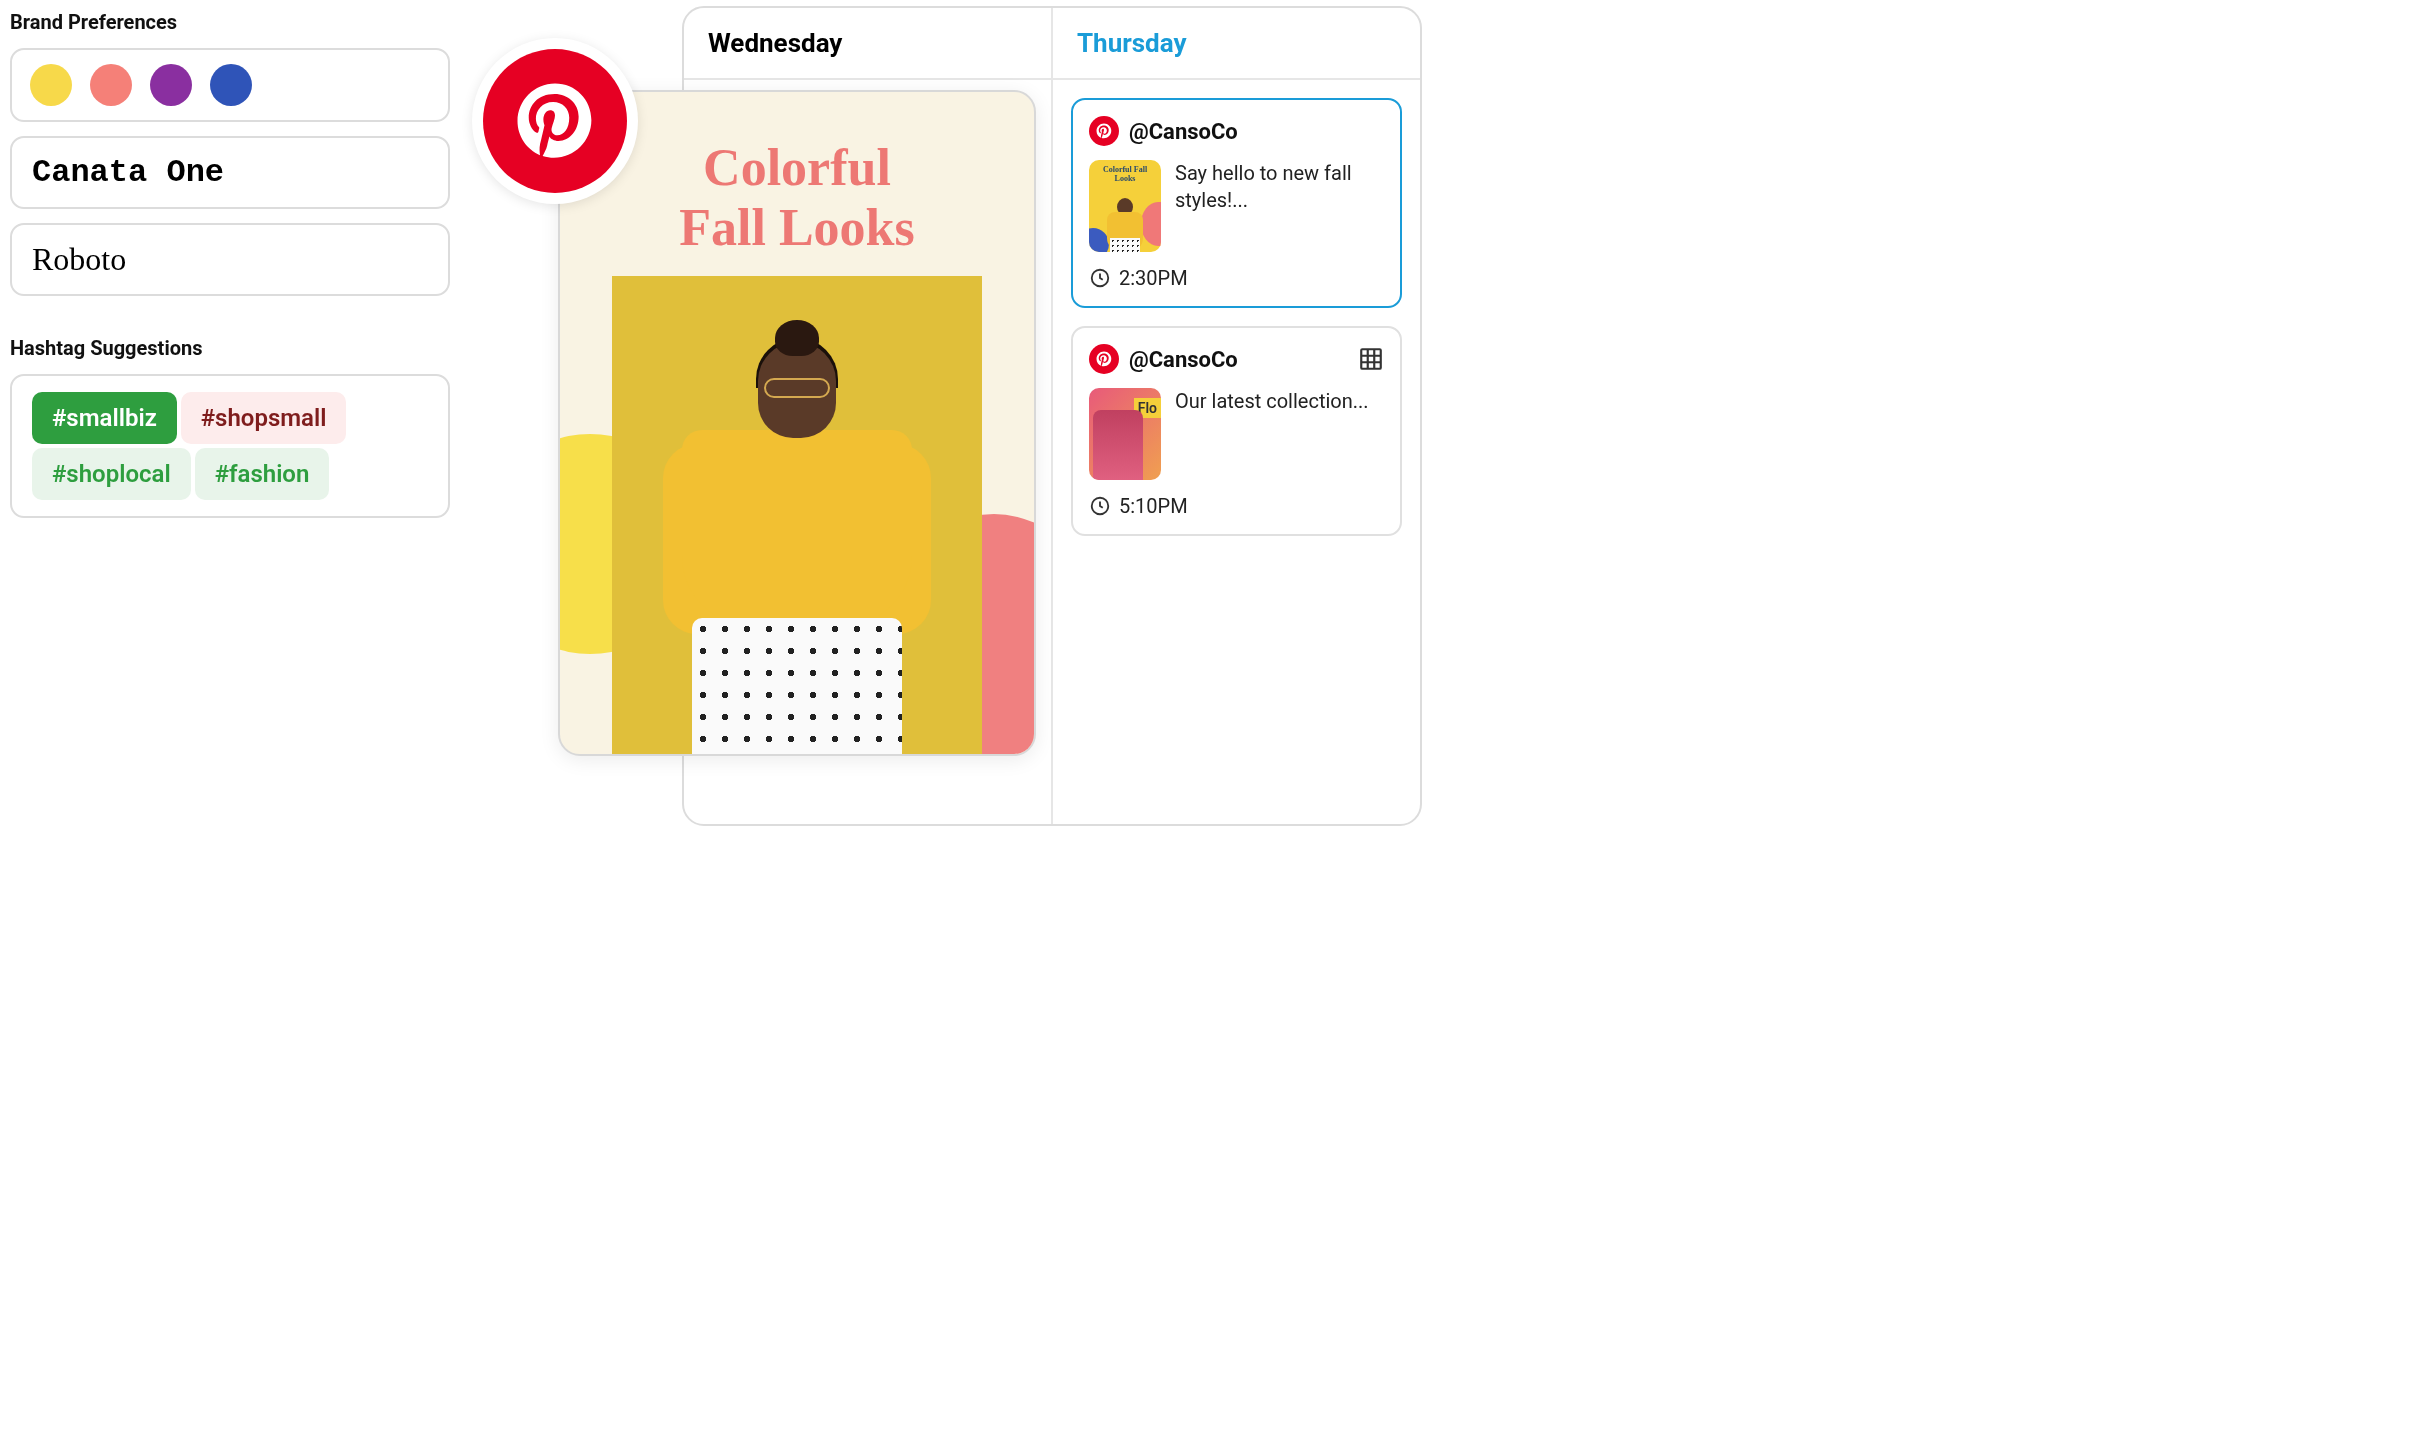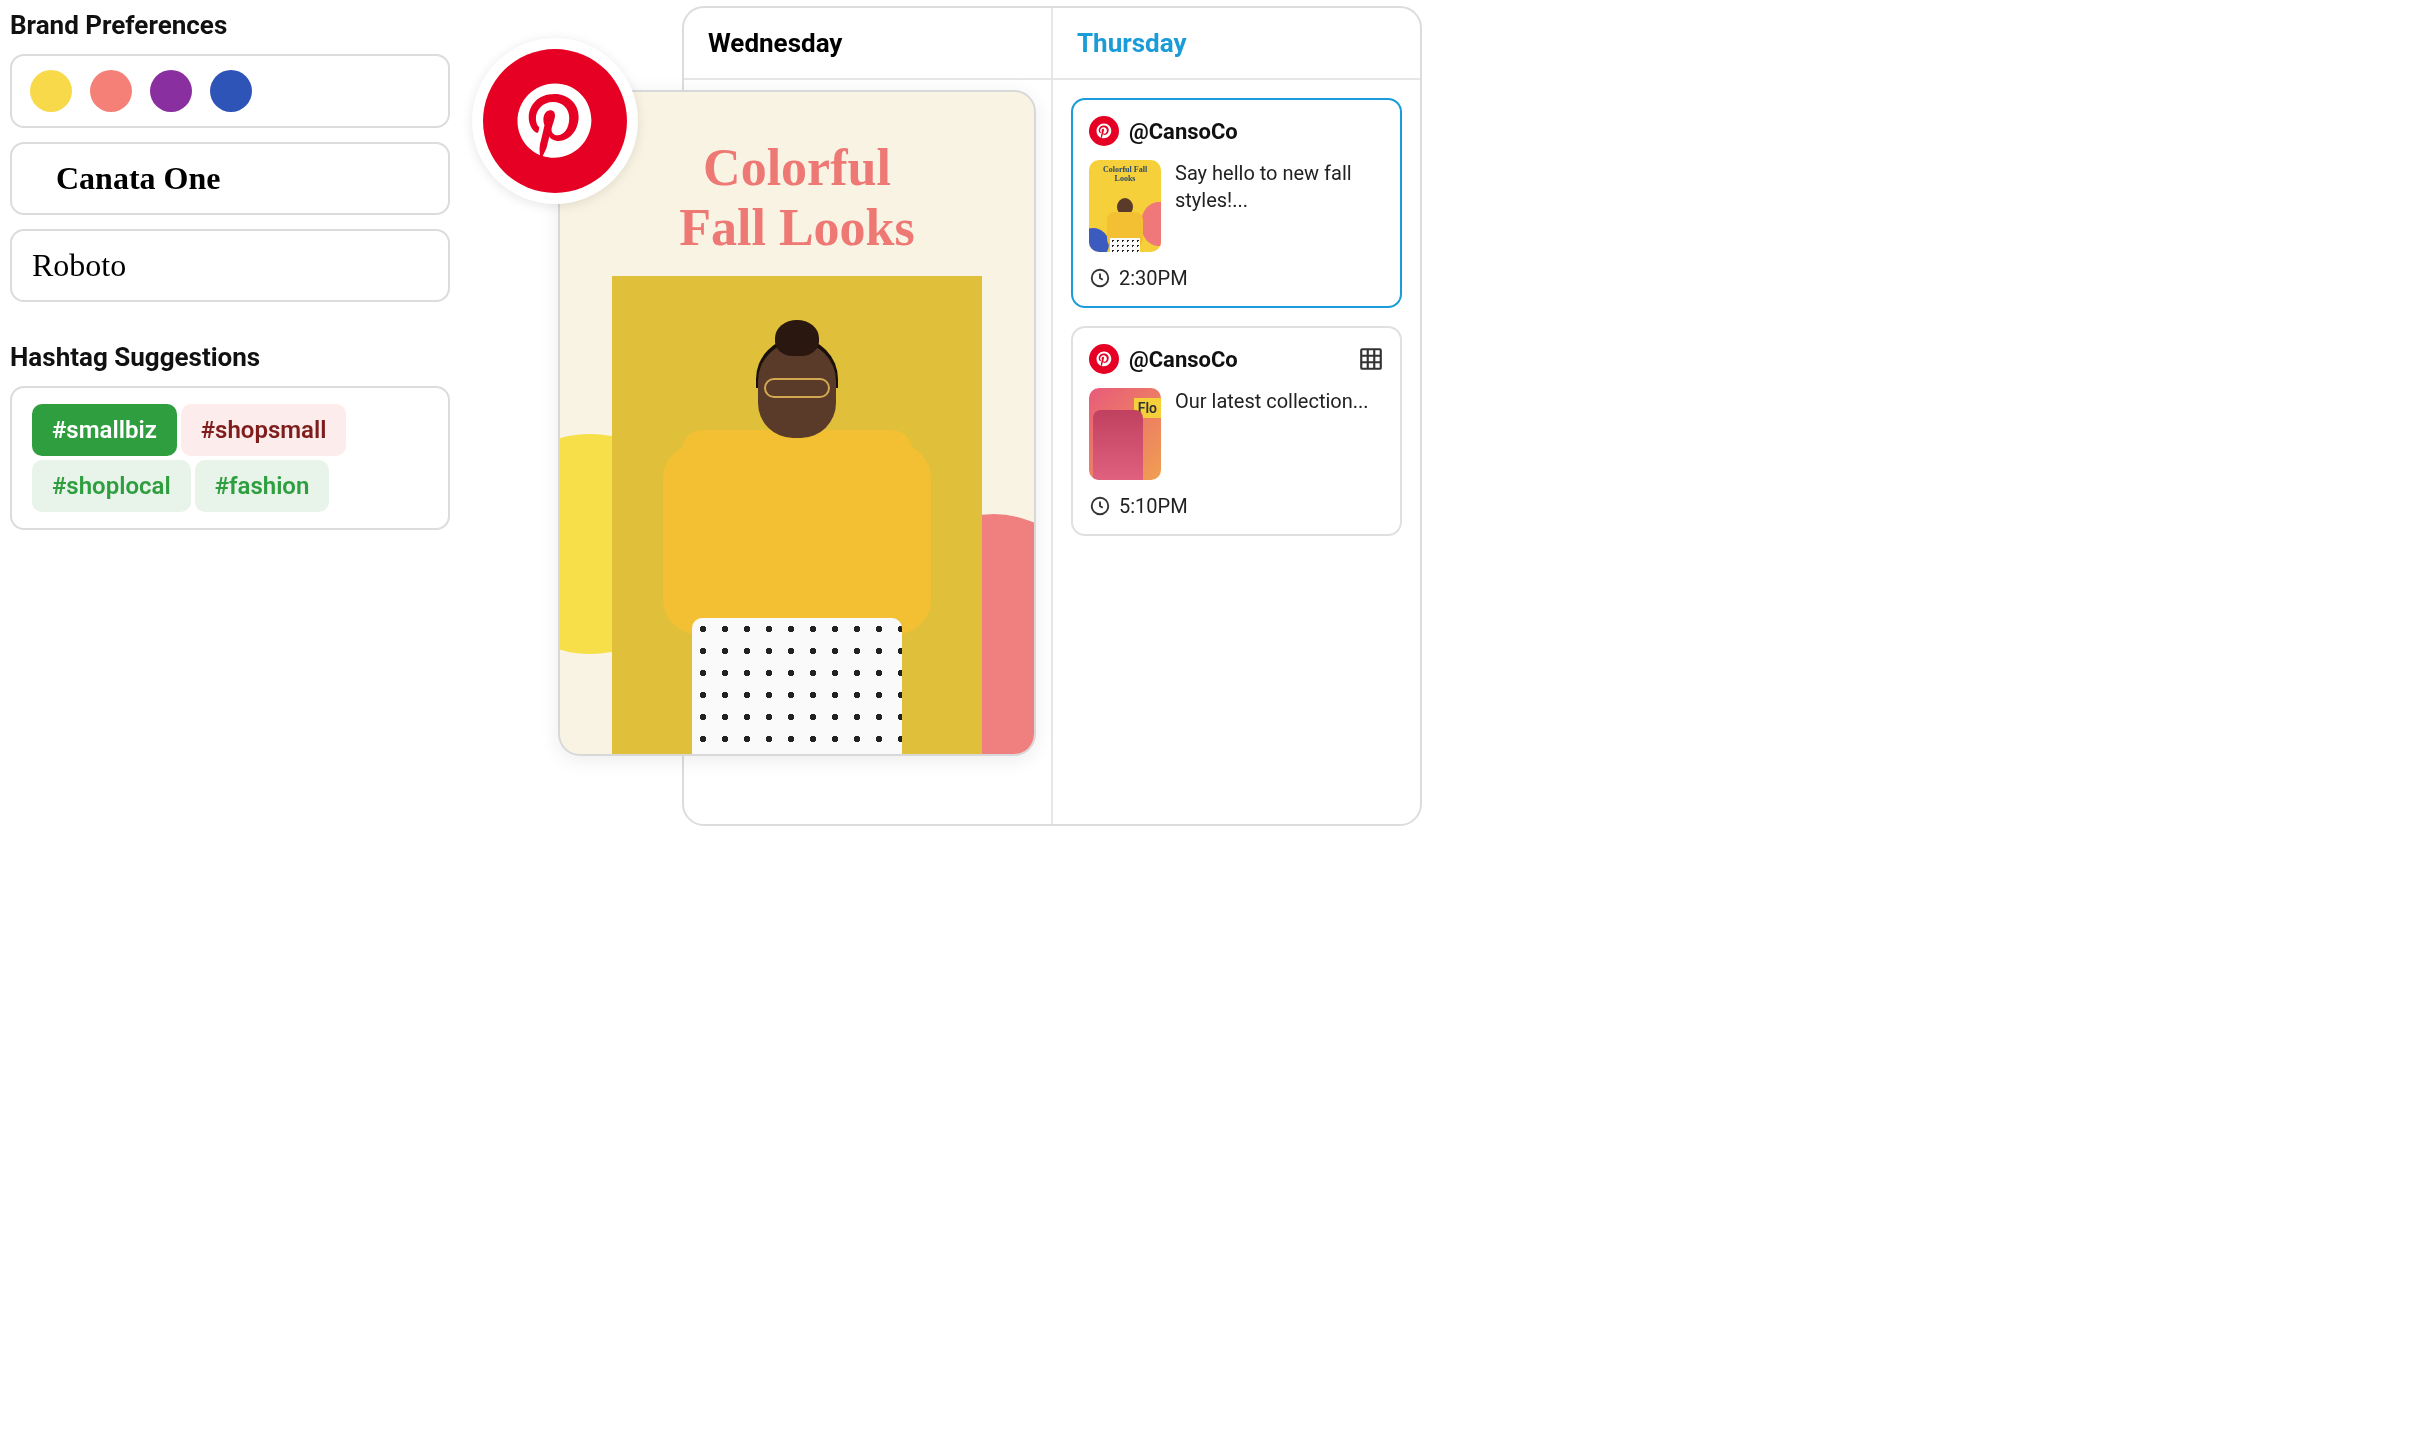--- a/index.html
+++ b/index.html
@@ -18,36 +18,36 @@
 }
 
 
 .left-col {
   position: absolute;
   left: 10px;
   top: 10px;
   width: 440px;
 }
 .section-heading {
-  font-size: 26px;
+  font-size: 20px;
   font-weight: 700;
   color: #111;
   margin-bottom: 14px;
 }
 .card {
   background: #fff;
   border: 2px solid #dcdcdc;
   border-radius: 14px;
   padding: 16px 20px;
   margin-bottom: 14px;
 }
 .swatches { display: flex; gap: 18px; padding: 14px 18px; }
 .swatch { width: 42px; height: 42px; border-radius: 50%; }
 .font-name { font-size: 32px; }
-.font-serif { font-family: Liberation Serif, serif; font-weight: 600; margin-left: 24px; }
+.font-serif { font-family: Liberation Mono, monospace; font-weight: 600; }
 .font-sans { font-family: Liberation Serif, serif; }
 
 .hashtag-section { margin-top: 40px; }
 .hashtag-card { display: flex; flex-wrap: wrap; gap: 4px; }
 .hashtag-chip {
   border-radius: 10px;
   padding: 12px 20px;
   font-size: 24px;
   font-weight: 600;
 }

